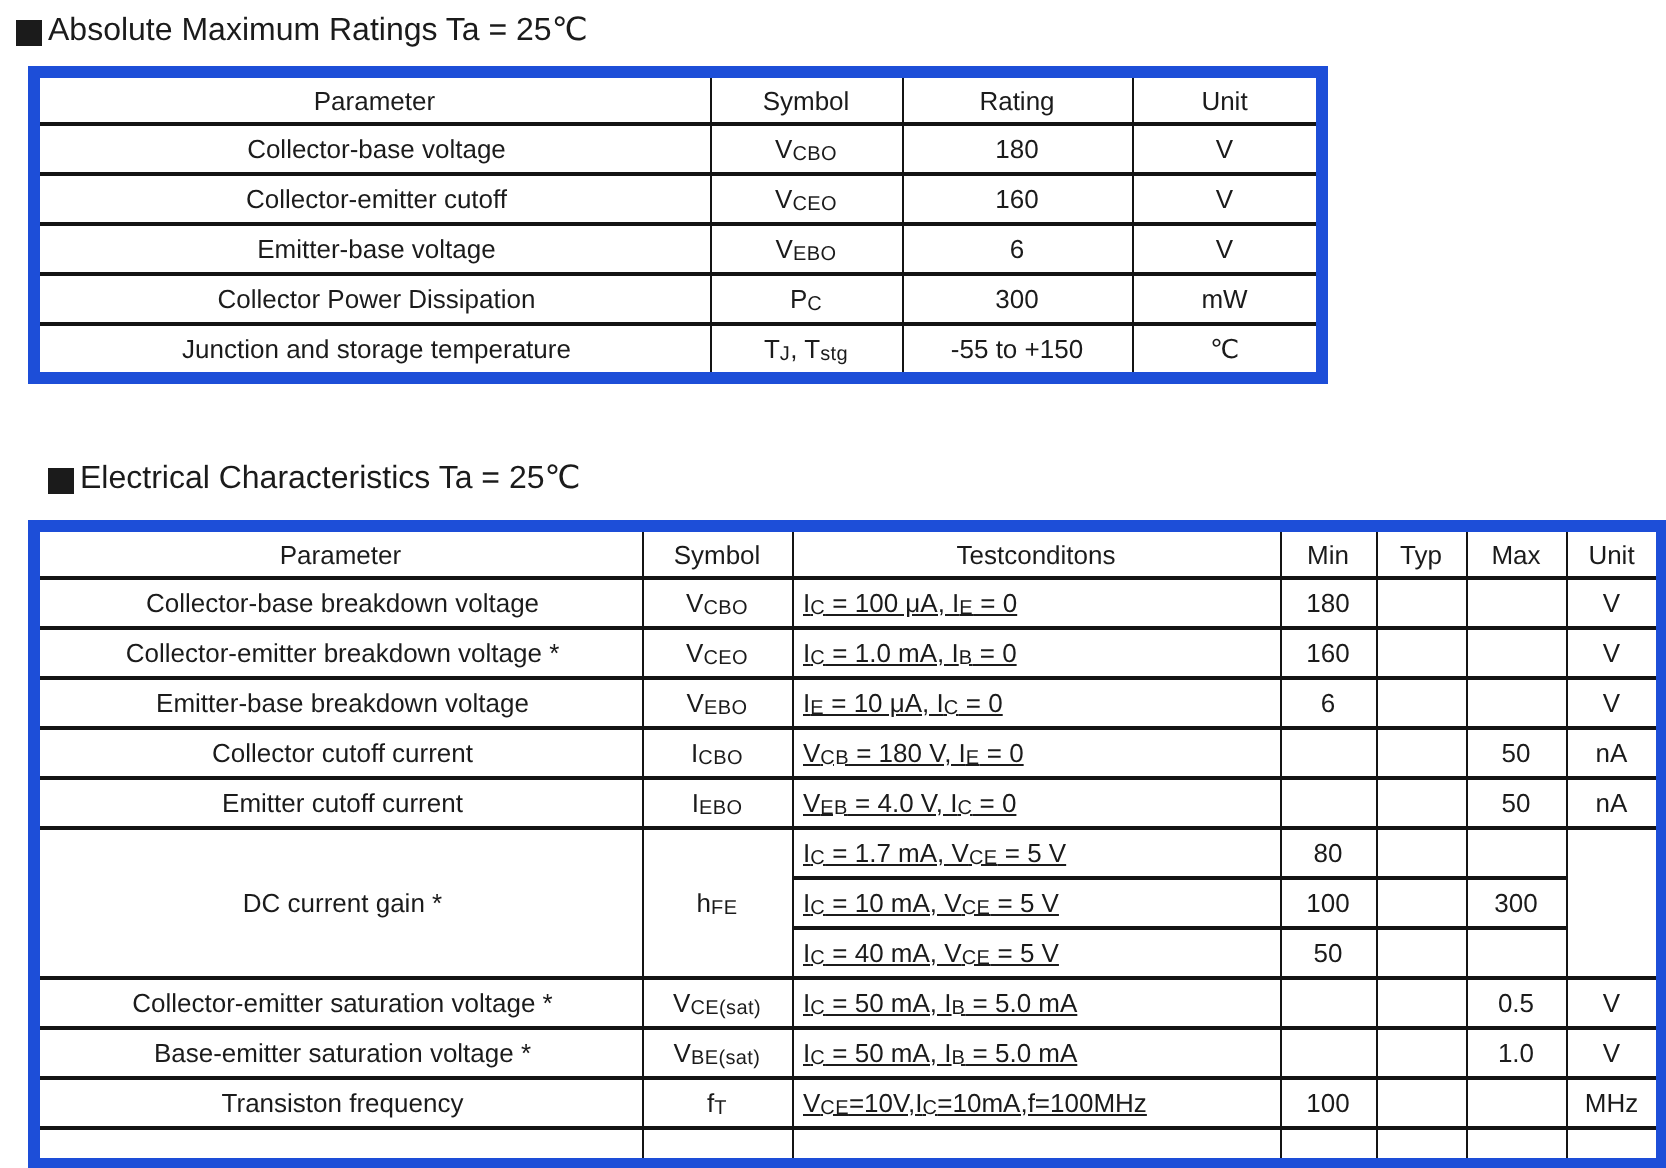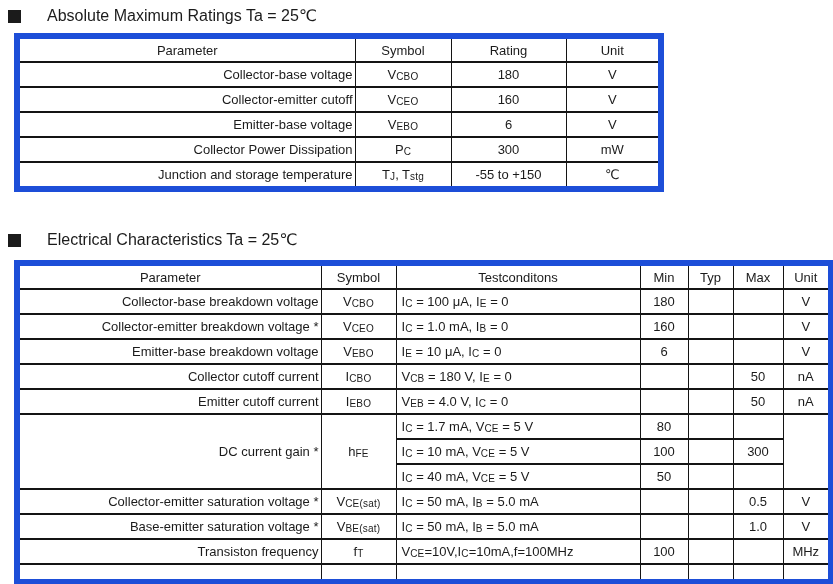--- a/index.html
+++ b/index.html
@@ -3,45 +3,45 @@
 <meta charset="utf-8">
 <style>
   html, body { margin: 0; padding: 0; }
   body {
     width: 833px; height: 584px; overflow: hidden;
     background: #ffffff; color: #1b1b1b;
     font-family: "Liberation Sans", "DejaVu Sans", sans-serif;
     position: relative;
   }
   .section-title {
-    display: flex; align-items: center; gap: 26px;
+    display: flex; align-items: center; gap: 3px;
     font-size: 16px; color: #1b1b1b; line-height: 18px;
   }
   .section-title.first  { margin: 7px 0 0 8px; }
-  .section-title.second { margin: 39px 0 0 8px; }
+  .section-title.second { margin: 39px 0 0 24px; }
   .bullet {
     width: 13px; height: 13px; background: #1b1b1b;
     display: inline-block; flex: 0 0 auto;
   }
   table {
     border-collapse: collapse; table-layout: fixed;
     border: 6px solid #1d4ed8;
   }
   .t1 { margin: 8px 0 0 14px; width: 644px; }
   .t2 { margin: 11px 0 0 14px; width: 814px; }
   td {
     border: 1px solid #141414;
     border-top-width: 2px; border-bottom-width: 2px;
     font-size: 13px; text-align: center; vertical-align: middle;
     height: 23px; padding: 0 2px;
     overflow: hidden; white-space: nowrap; color: #1b1b1b;
   }
   .head td { height: 22px; }
-  td.l { text-align: right; padding-left: 4px; }
-  td.cond { text-align: left; padding-left: 5px; }
+  td.l { text-align: center; padding-left: 4px; }
+  td.cond { text-align: left; padding-left: 5px; text-decoration: underline; }
   .sub { font-size: 10px; vertical-align: -1px; letter-spacing: 0.2px; }
   .clip td { height: 14px; }
 </style>
 </head>
 <body>
 
 <div>
 
   <div class="section-title first">
     <span class="bullet"></span>

